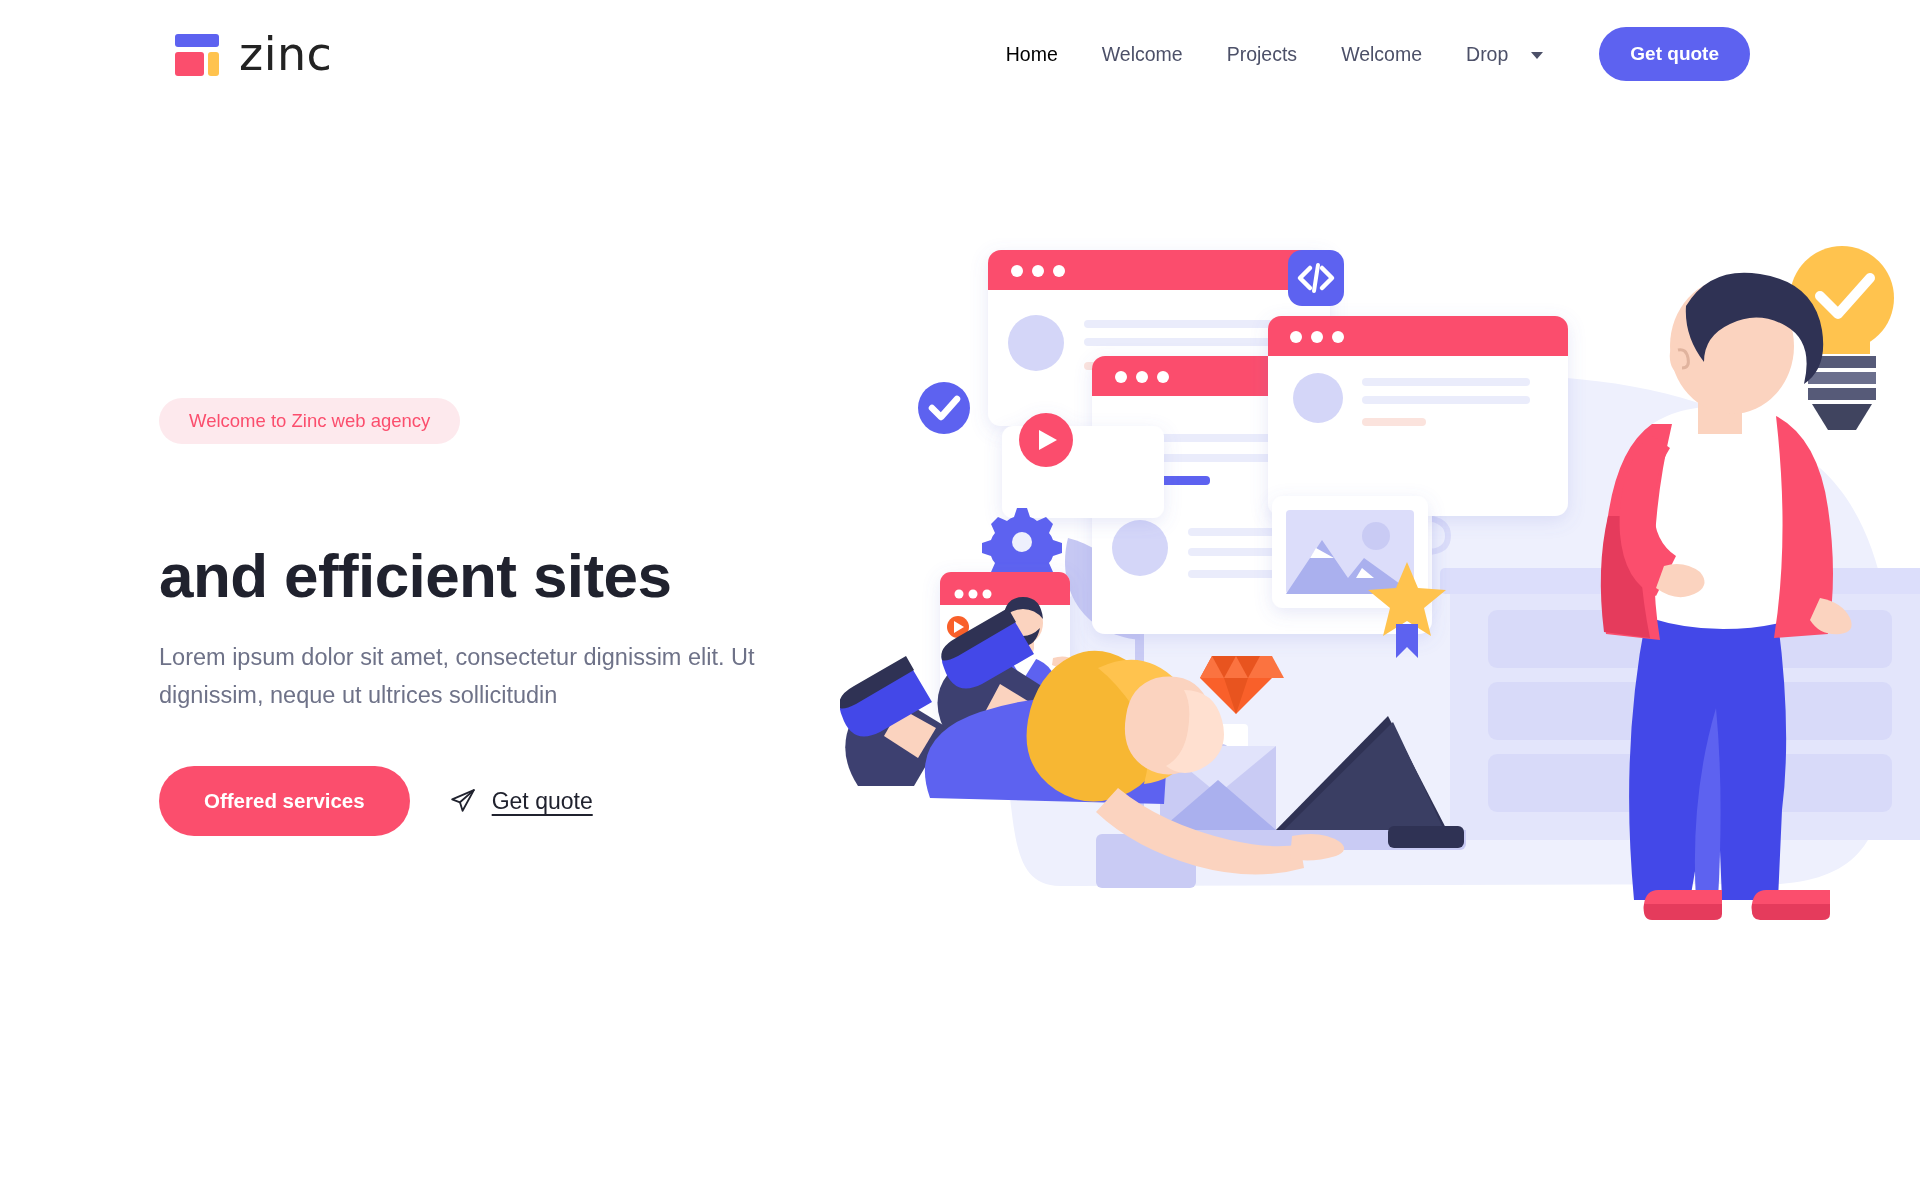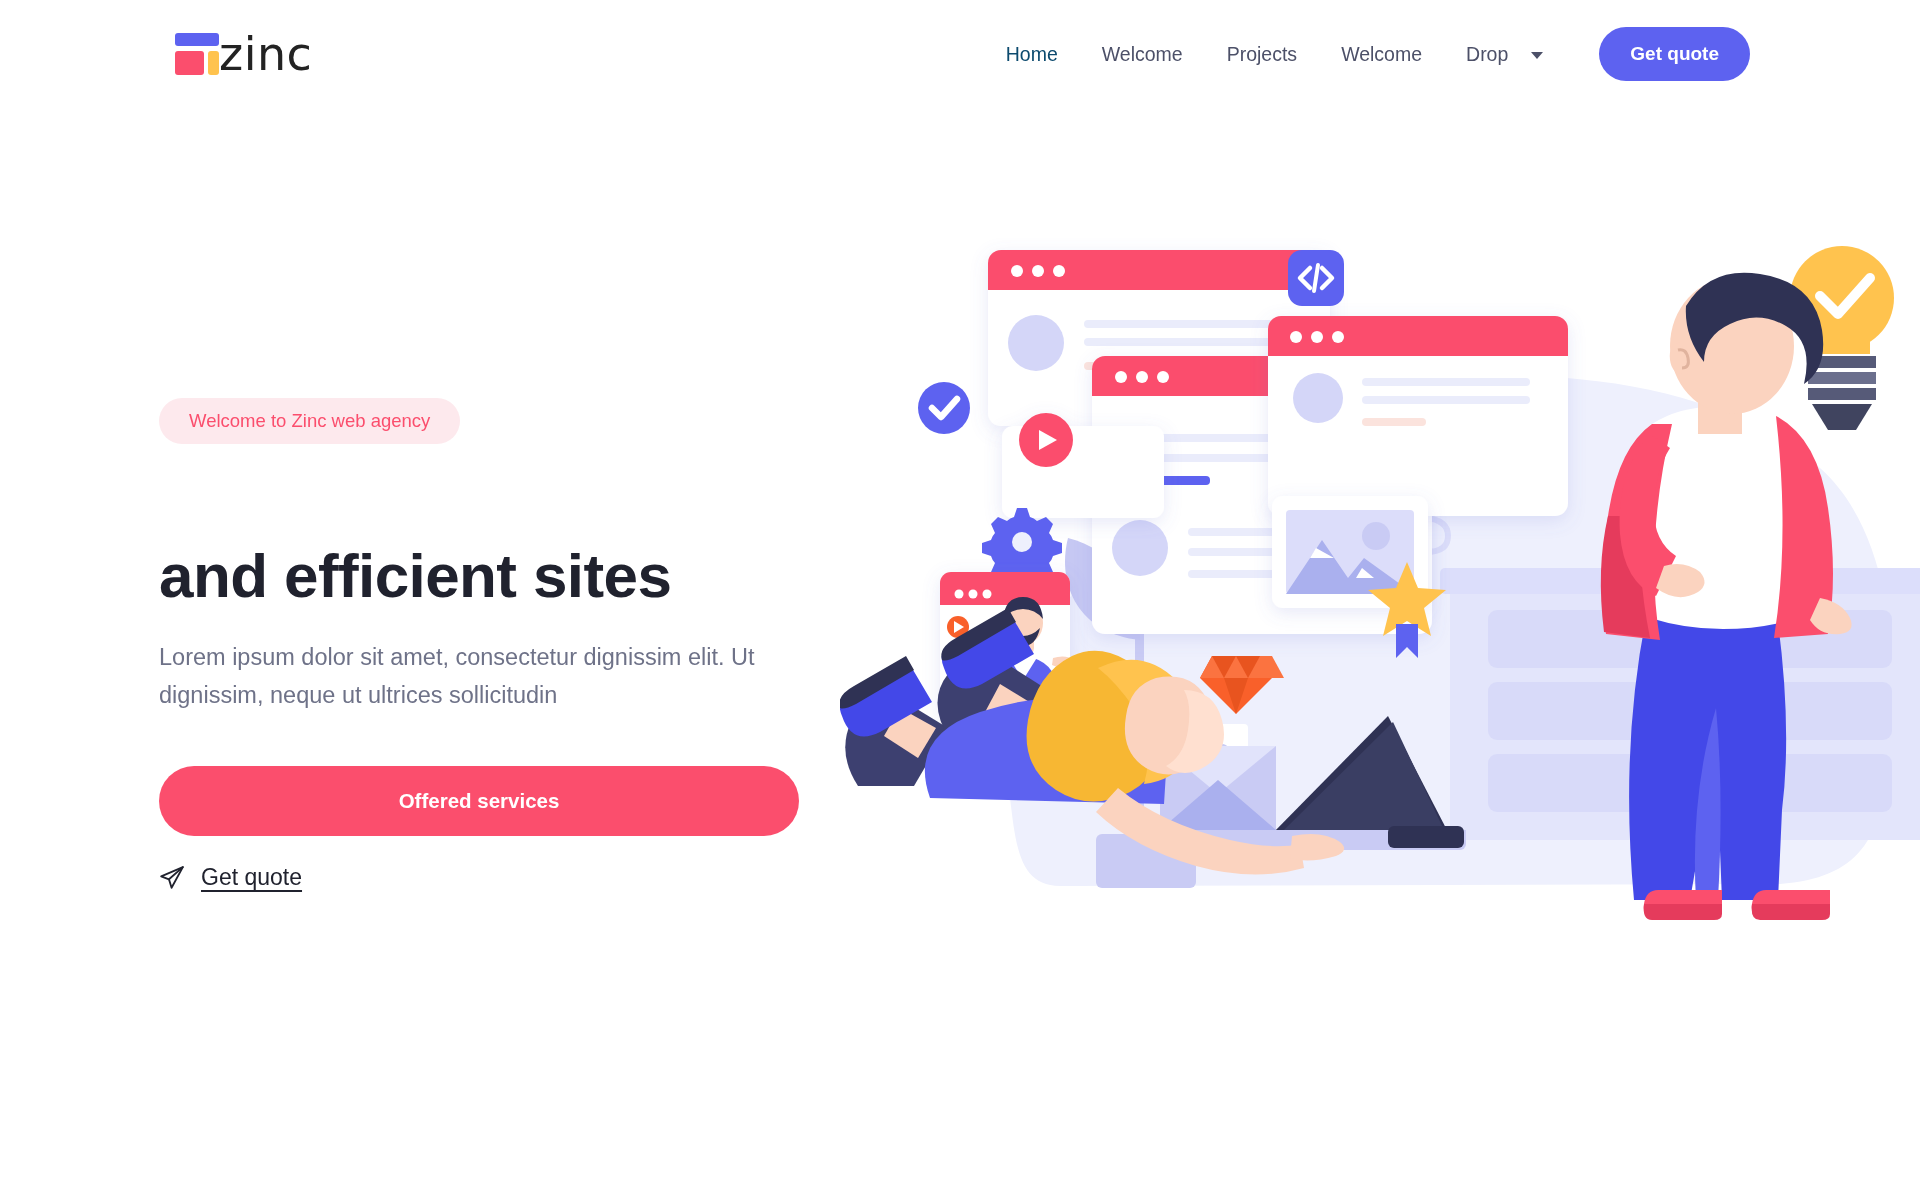--- a/index.html
+++ b/index.html
@@ -16,20 +16,22 @@
     position: absolute;
     top: 0; left: 0;
     width: 1920px; height: 108px;
     display: flex;
     align-items: center;
     padding: 0 170px 0 175px;
     z-index: 30;
   }
   .brand {
     display: flex;
+    align-items: center;
+    gap: 20px;
     text-decoration: none;
   }
   .brand-mark {
     position: relative;
     width: 44px; height: 44px;
     flex: none;
   }
   .bm-top {
     position: absolute; left: 0; top: 2px;
     width: 44px; height: 13px;
@@ -63,21 +65,21 @@
     align-items: center;
     gap: 0px;
   }
   .nav-link {
     font-size: 19.5px;
     color: #4c5068;
     text-decoration: none;
     padding: 10px 22px;
     white-space: nowrap;
   }
-  .nav-link.active { color: #0c4a6e; }
+  .nav-link.active { color: #000000; }
   .nav-drop {
     display: inline-flex;
     align-items: center;
     gap: 23px;
   }
   .caret {
     width: 0; height: 0;
     border-left: 6px solid transparent;
     border-right: 6px solid transparent;
     border-top: 7px solid #4c5068;
@@ -126,22 +128,22 @@
   .hero-sub {
     margin: 27px 0 0 0;
     font-size: 23.5px;
     line-height: 1.62;
     color: #6e7288;
     max-width: 620px;
   }
   .hero-actions {
     margin-top: 52px;
     display: flex;
-    gap: 28px;
-    flex-direction: column;
+    align-items: center;
+    gap: 40px;
   }
   .btn-services {
     background: #fb4e6d;
     color: #fff;
     border: none;
     border-radius: 50px;
     font-size: 20.5px;
     font-weight: 700;
     padding: 23px 45px;
     cursor: pointer;

